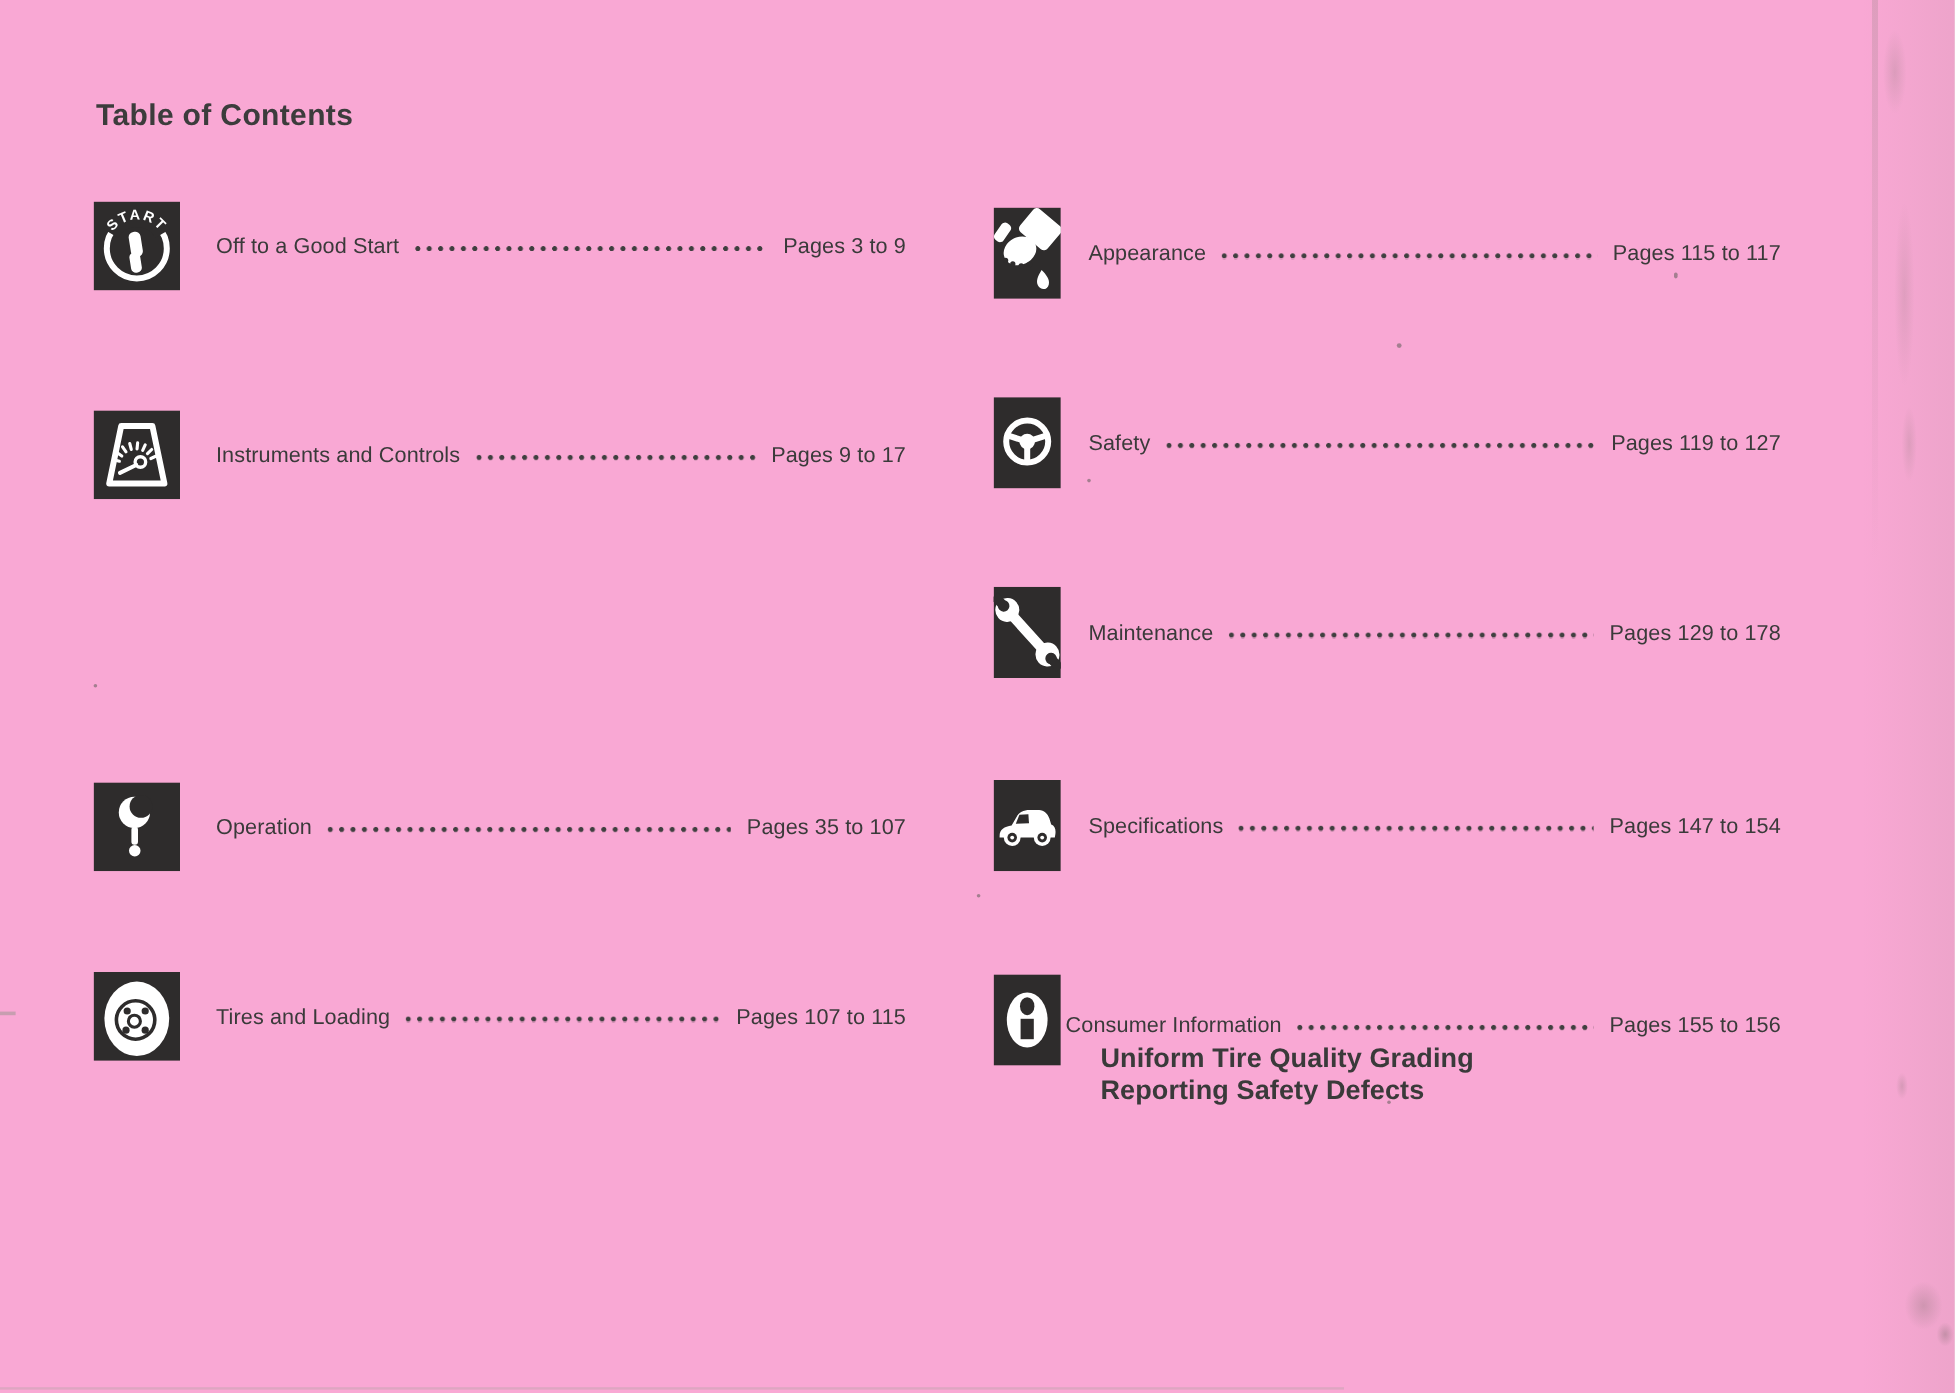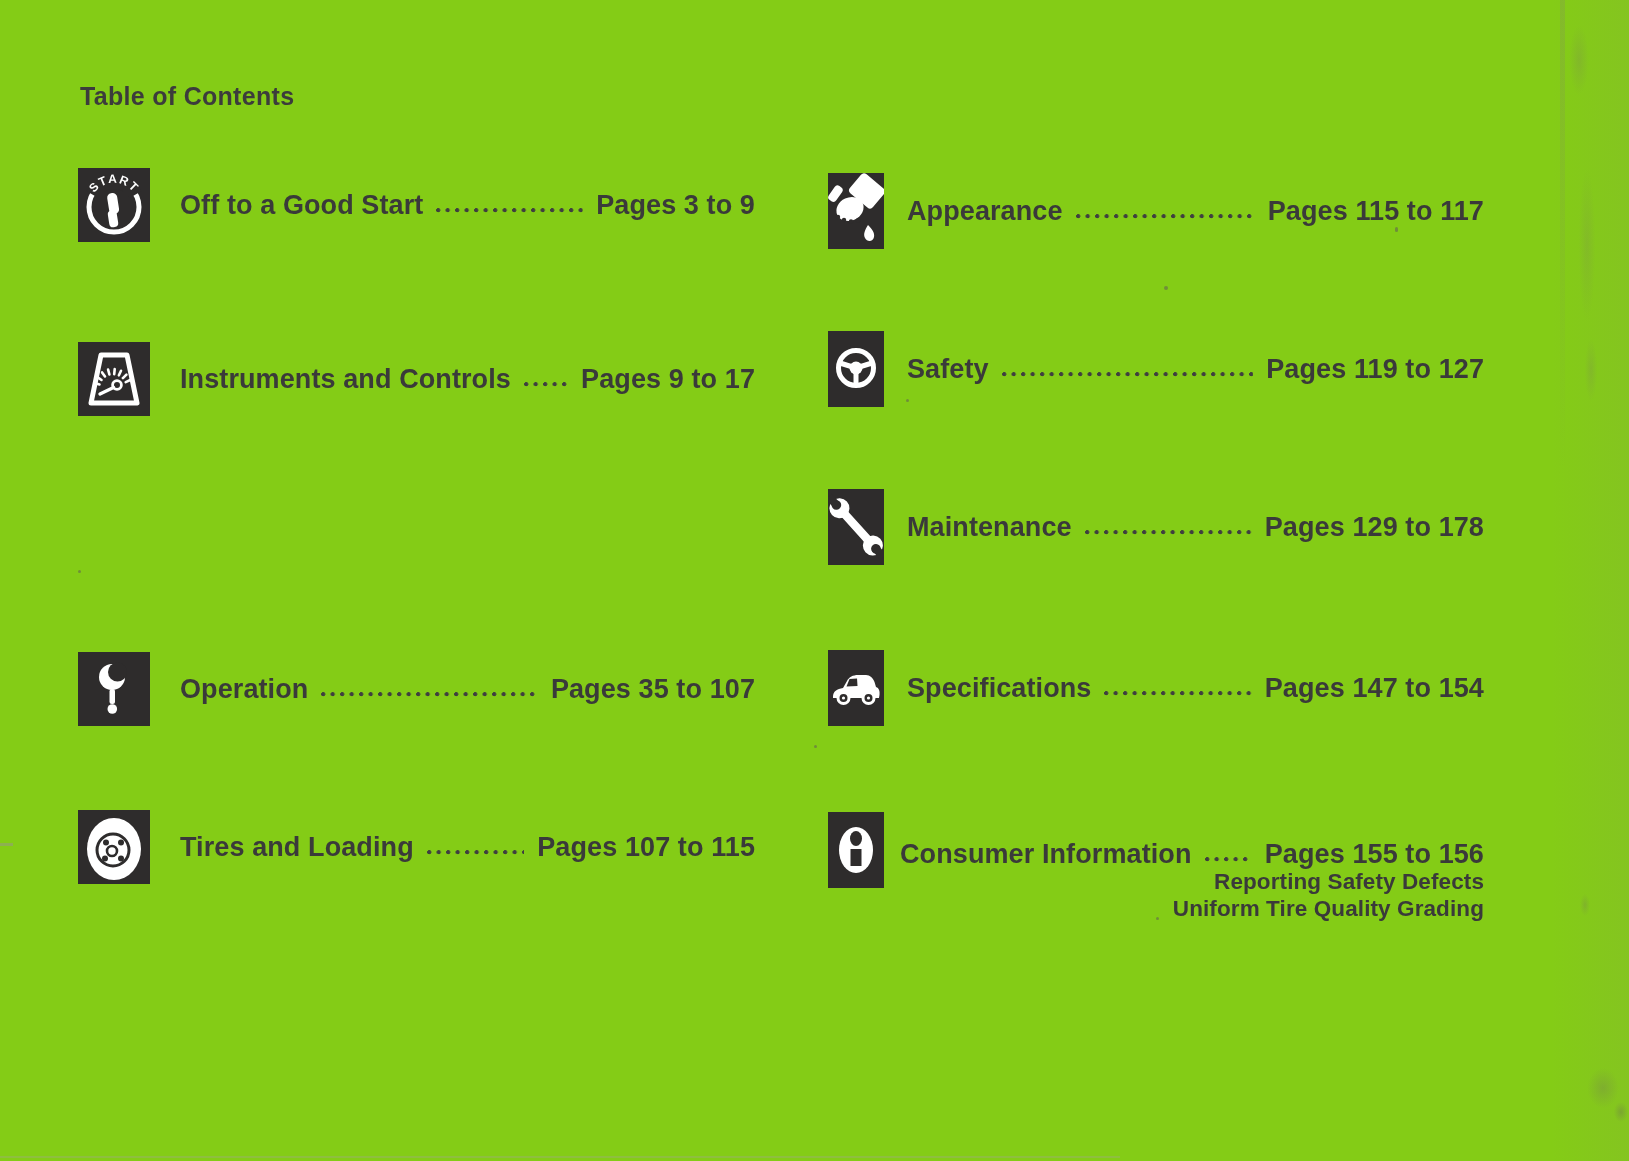--- a/index.html
+++ b/index.html
@@ -1,52 +1,51 @@
 <!DOCTYPE html>
 <html><head>
 <meta charset="utf-8">
 <style>
   html,body{margin:0;padding:0;background:#e8e6e0;}
   .page{
     position:relative;
     width:1629px;height:1161px;
-    background:#84cc16;
+    background:#f9a8d4;
     font-family:"Liberation Sans",sans-serif;
     overflow:hidden;
-    text-align:right;
   }
   .title{
     position:absolute;left:80px;top:82px;
     font-size:25px;font-weight:bold;color:#3c3c3c;letter-spacing:.3px;
   }
   .row{
     position:absolute;display:flex;align-items:center;height:78px;
   }
   .row .iconbox{flex:0 0 auto;line-height:0;}
   .line{
     display:flex;align-items:baseline;flex:1;min-width:0;
-    color:#3a3a3a;font-weight:bold;font-size:27px;letter-spacing:.1px;
+    color:#3a3a3a;font-weight:normal;font-size:18px;letter-spacing:.1px;
   }
   .col-left .line{margin-left:30px;}
   .col-right .line{margin-left:23px;}
   .label{white-space:pre;}
   .pages{white-space:pre;}
   .leader{
     flex:1 1 auto;height:6px;margin:0 13px;
     background-image:radial-gradient(circle at 2.2px 2.2px,#3f3f3f 1.8px,rgba(0,0,0,0) 2.4px);
     background-size:9.5px 5px;background-repeat:repeat-x;background-position:0 0;
   }
   .row-consumer{align-items:flex-start;height:auto;}
   .row-consumer .iconbox{margin-top:4px;}
   .row-consumer .lines{flex:1;display:flex;flex-direction:column;margin-top:33px;}
   .subline{
     color:#3a3a3a;font-weight:bold;font-size:22.5px;letter-spacing:.1px;
     line-height:27px;margin-left:33px;white-space:pre;
   }
-  .row-consumer .line{margin-left:16px;line-height:27px;}
+  .row-consumer .line{margin-left:4px;line-height:27px;}
   
   .artifacts{position:absolute;inset:0;pointer-events:none;}
   .edge-band{
     position:absolute;top:0;right:0;width:78px;height:100%;
     background:
       radial-gradient(ellipse 14px 50px at 28px 60px, rgba(120,114,105,.20), rgba(120,114,105,0) 70%),
       radial-gradient(ellipse 12px 110px at 36px 245px, rgba(120,114,105,.16), rgba(120,114,105,0) 70%),
       radial-gradient(ellipse 9px 45px at 40px 370px, rgba(120,114,105,.18), rgba(120,114,105,0) 70%),
       radial-gradient(ellipse 7px 16px at 34px 905px, rgba(110,104,96,.22), rgba(110,104,96,0) 70%),
       radial-gradient(ellipse 22px 28px at 52px 1088px, rgba(110,104,96,.26), rgba(110,104,96,0) 72%),
@@ -255,22 +254,22 @@
         <ellipse cx="28" cy="26.5" rx="6" ry="7.5" fill="#2e2c2c"></ellipse>
         <rect x="22.5" y="37" width="11" height="17" fill="#2e2c2c"></rect>
       </svg>
     </span>
     <span class="lines">
       <span class="line">
         <span class="label">Consumer Information</span>
         <span class="leader"></span>
         <span class="pages">Pages 155 to 156</span>
       </span>
+      <span class="subline">Uniform Tire Quality Grading</span>
       <span class="subline">Reporting Safety Defects</span>
-      <span class="subline">Uniform Tire Quality Grading</span>
     </span>
   </div>
 
   <div class="artifacts">
     <div class="edge-band"></div>
     <div class="crease"></div>
     <div class="edge-dash"></div>
     <div class="bottom-line"></div>
     <div class="speck" style="left:1164px;top:286px;width:4px;height:4px"></div>
     <div class="speck" style="left:906px;top:399px;width:3px;height:3px"></div>

